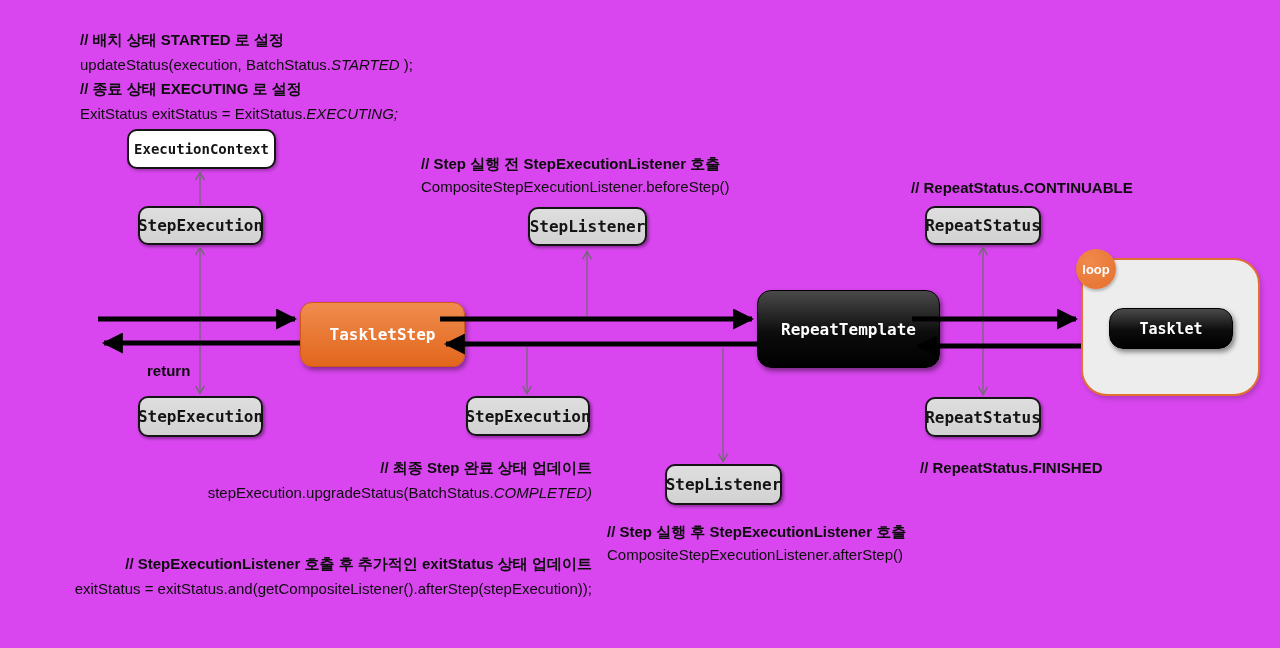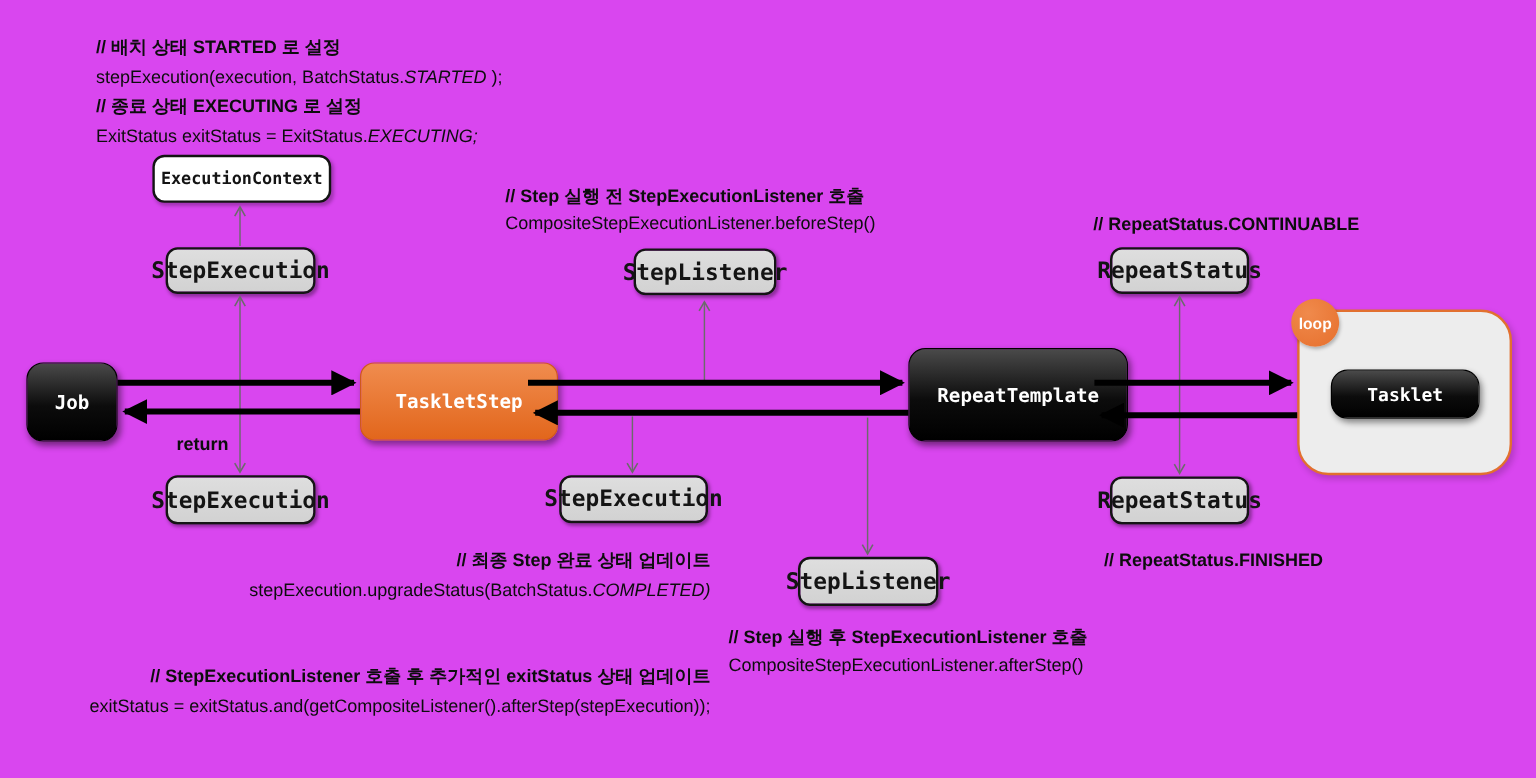--- a/index.html
+++ b/index.html
@@ -4,21 +4,21 @@
 <style>
   html,body{margin:0;padding:0;background:#ffffff;}
   .stage{position:relative;width:1280px;height:648px;background:#d946ef;overflow:hidden;
          font-family:"Liberation Sans","DejaVu Sans",sans-serif;}
 
   
   .box{position:absolute;display:flex;align-items:center;justify-content:center;
        box-sizing:border-box;white-space:nowrap;}
   .mono{font-family:"DejaVu Sans Mono","Liberation Mono",monospace;font-weight:bold;}
   .gray{background:linear-gradient(180deg,#dedede,#d2d2d2);border:2px solid #141414;
-        border-radius:10px;color:#141414;font-size:19px;
+        border-radius:10px;color:#141414;font-size:16px;
         box-shadow:1.5px 2px 3px rgba(0,0,0,.35);}
   .whitebox{background:#ffffff;border:2px solid #141414;border-radius:10px;color:#141414;
         font-size:14px;box-shadow:1.5px 2px 3px rgba(0,0,0,.25);}
   .dark{background:linear-gradient(180deg,#4a4a4a,#0c0c0c 55%,#000000);border:1px solid #000;
         border-radius:14px;color:#ffffff;font-size:16px;
         box-shadow:2px 3px 5px rgba(0,0,0,.45);}
   .orange{background:linear-gradient(180deg,#F08C4E,#E2661C);border:1px solid #D0591A;
         border-radius:12px;color:#ffffff;font-size:16px;
         box-shadow:2px 3px 5px rgba(0,0,0,.4);}
   .loop-panel{position:absolute;left:1081px;top:258px;width:179px;height:138px;
@@ -40,21 +40,21 @@
 
   svg.wires{position:absolute;left:0;top:0;pointer-events:none;}
 </style>
 </head>
 <body>
 
 <div class="stage">
 
   <div class="ann lh24" style="left:80px;top:28px;">
     <div class="line cm">// 배치 상태 STARTED 로 설정</div>
-    <div class="line"><span>stepExecution(execution, BatchStatus.</span><em>STARTED</em><span> );</span></div>
+    <div class="line"><span>updateStatus(execution, BatchStatus.</span><em>STARTED</em><span> );</span></div>
     <div class="line cm">// 종료 상태 EXECUTING 로 설정</div>
     <div class="line"><span>ExitStatus exitStatus = ExitStatus.</span><em>EXECUTING;</em><span></span></div>
   </div>
 
   <div class="ann lh23" style="left:421px;top:152px;">
     <div class="line cm">// Step 실행 전 StepExecutionListener 호출</div>
     <div class="line">CompositeStepExecutionListener.beforeStep()</div>
   </div>
 
   <div class="ann single" style="left:911px;top:180px;">// RepeatStatus.CONTINUABLE</div>
@@ -85,23 +85,20 @@
   </div>
 
   <div class="box gray mono" style="left:138px;top:206px;width:125px;height:39px;">
     <span>StepExecution</span>
   </div>
 
   <div class="box gray mono" style="left:138px;top:396px;width:125px;height:41px;">
     <span>StepExecution</span>
   </div>
 
-  <div class="box dark mono" style="left:22px;top:302px;width:76px;height:66px;">
-    <span>Job</span>
-  </div>
 
   <div class="box orange mono" style="left:300px;top:302px;width:165px;height:65px;">
     <span>TaskletStep</span>
   </div>
 
   <div class="box gray mono" style="left:528px;top:207px;width:119px;height:39px;">
     <span>StepListener</span>
   </div>
 
   <div class="box gray mono" style="left:466px;top:396px;width:124px;height:40px;">

